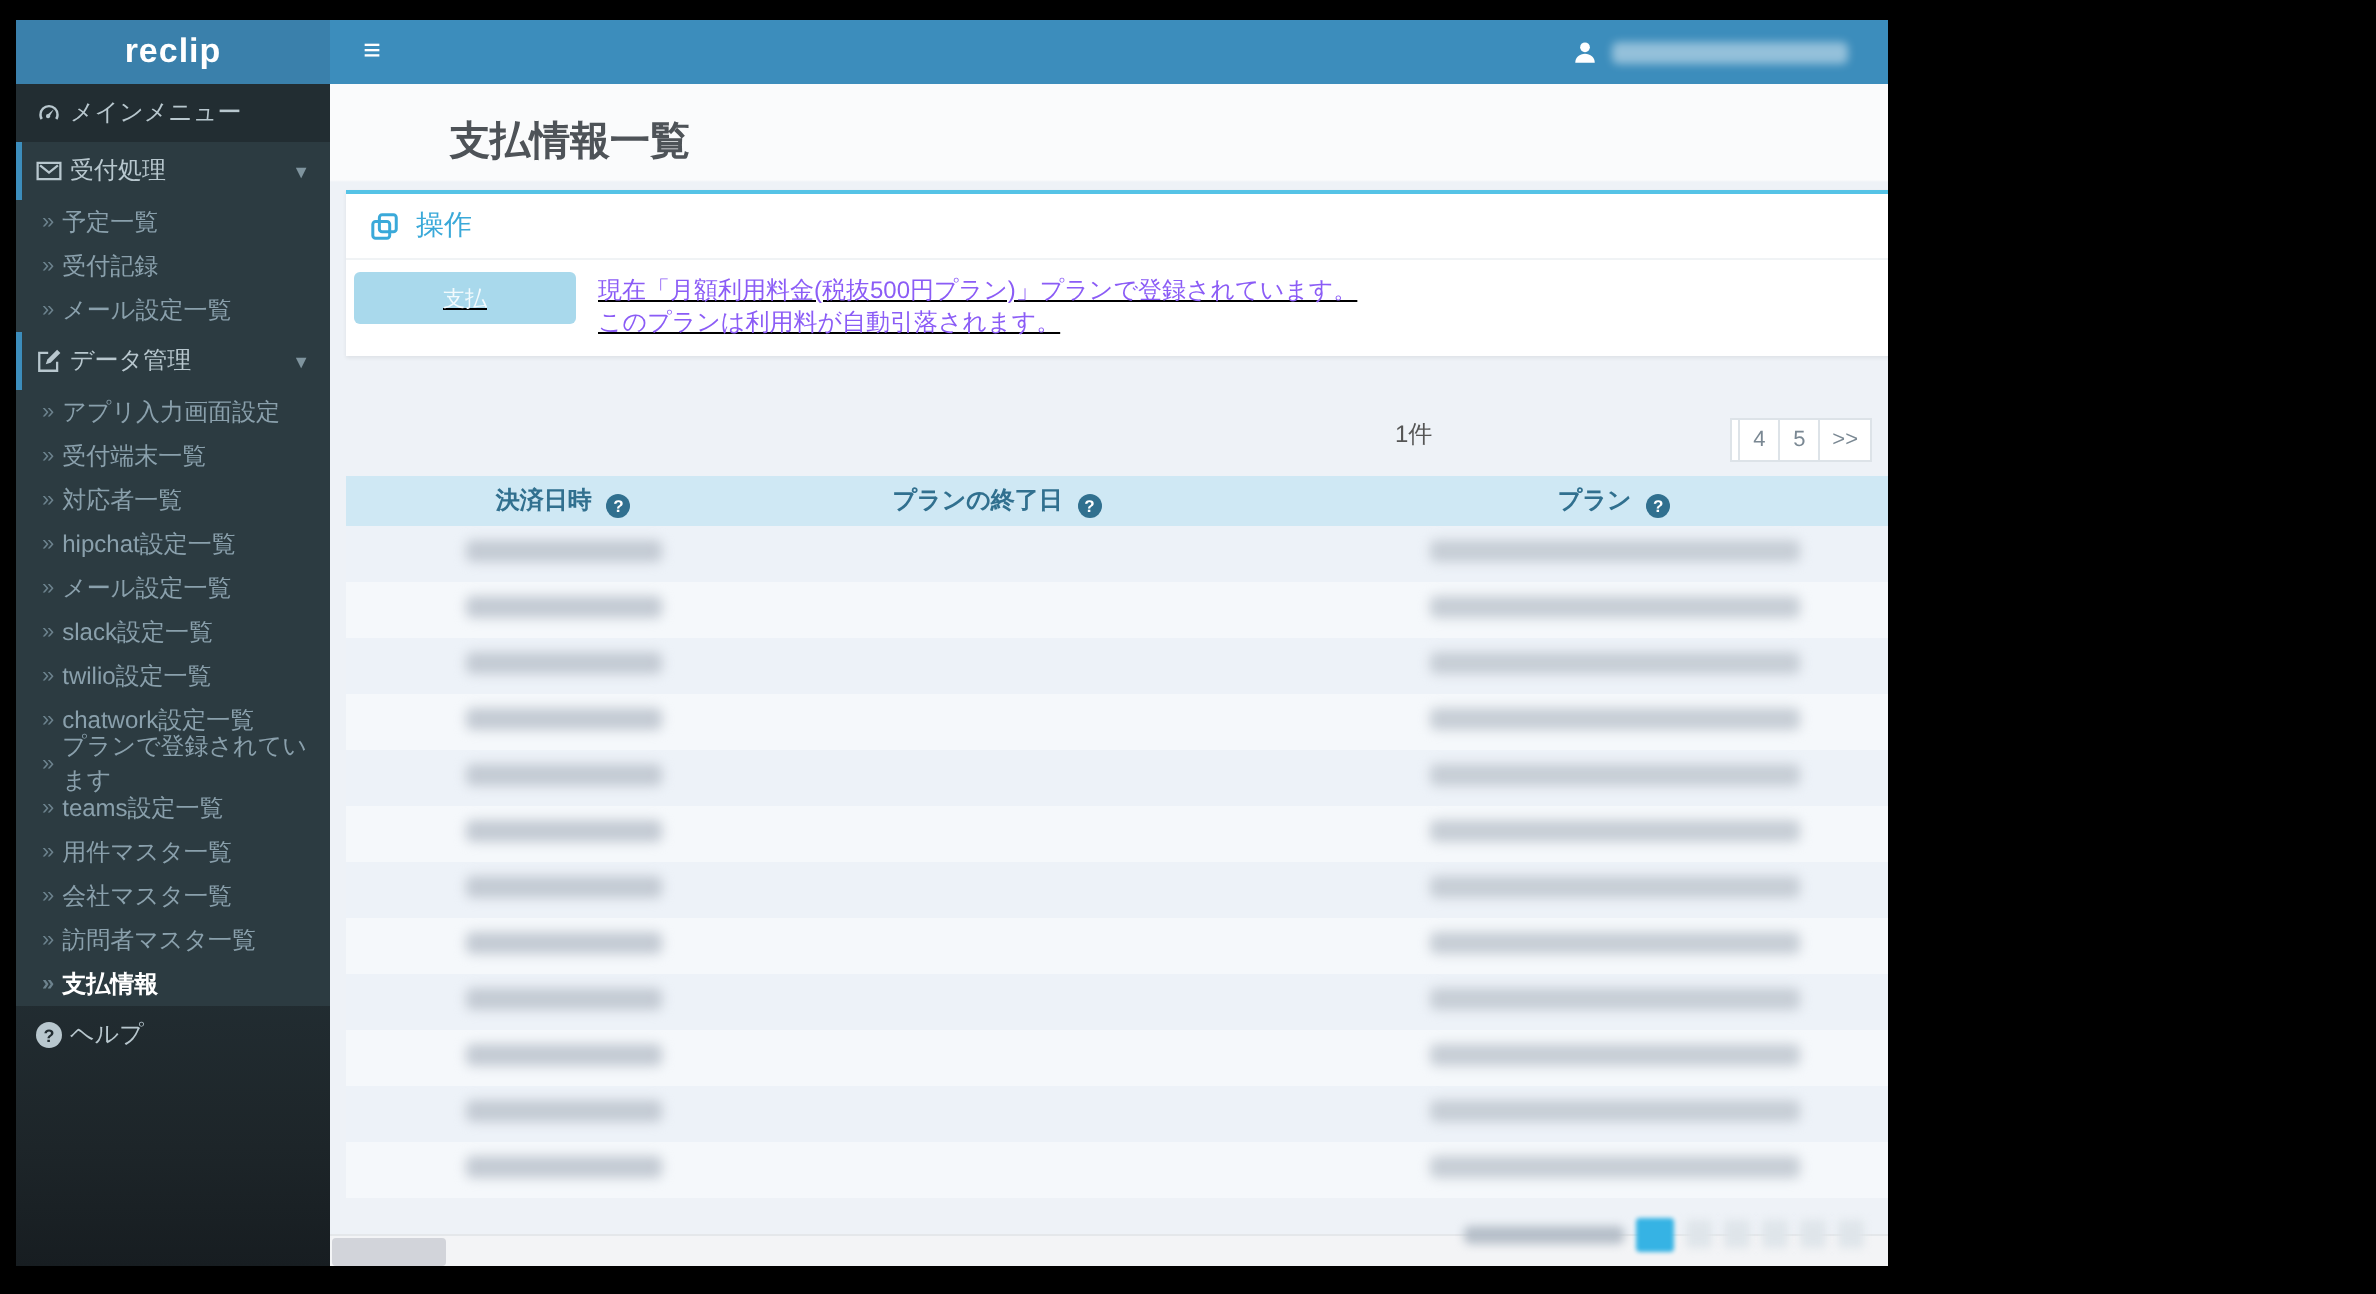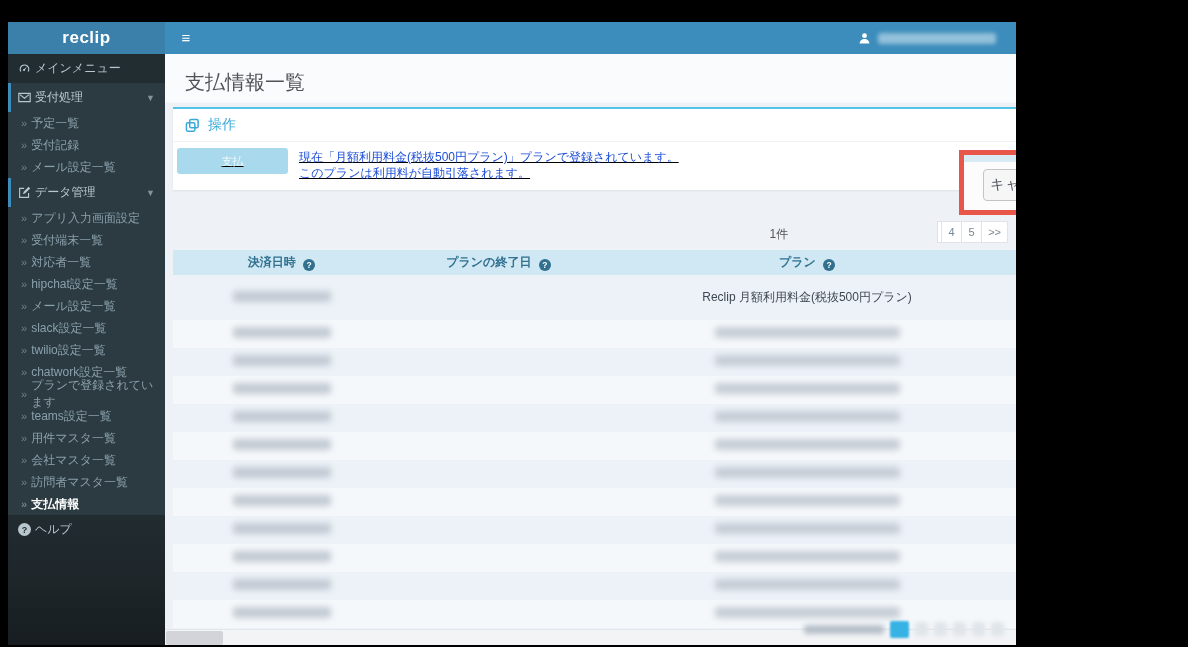--- a/index.html
+++ b/index.html
@@ -1,19 +1,19 @@
 <!DOCTYPE html>
 <html><head>
 <meta charset="utf-8">
 <style>
   * { box-sizing: border-box; margin: 0; padding: 0; }
   html,body { width: 1188px; height: 647px; }
   body { background:#000; position:relative; font-family:"Liberation Sans","DejaVu Sans",sans-serif; overflow:hidden; }
 
-  .app { position:absolute; left:8px; top:22px; width:1008px; height:623px; background:#eef2f7; overflow:hidden; }
+  .app { position:absolute; left:8px; top:10px; width:936px; height:623px; background:#eef2f7; overflow:hidden; }
 
   
   .topbar { position:absolute; left:0; top:0; right:0; height:32px; display:flex; z-index:4; }
   .logo { width:157px; height:32px; background:#3a80ab; color:#fff; font-size:17px; font-weight:bold;
           text-align:center; line-height:32px; letter-spacing:.5px; cursor:pointer; }
   .navbar { flex:1; background:#3c8dbc; display:flex; align-items:center; }
   .hamburger { width:42px; height:32px; color:#fff; font-size:15px; line-height:32px; text-align:center; cursor:pointer; }
   .user { margin-left:auto; display:flex; align-items:center; gap:7px; padding:0 20px; height:32px; cursor:pointer; }
   .user svg { width:13px; height:13px; fill:#fff; }
   .smudge { display:inline-block; border-radius:3px; }
@@ -29,30 +29,30 @@
   .s-sub .mark { color:#6c828d; font-size:11px; }
   .s-sub.active { color:#fff; font-weight:bold; }
   .s-row svg { width:13px; height:13px; fill:currentColor; flex:0 0 auto; }
   .chev { margin-left:auto; color:#7f949e; font-size:9px; }
   .qcircle { width:13px; height:13px; border-radius:50%; background:#b8c7ce; color:#222d32;
              font-size:9px; font-weight:bold; display:inline-flex; align-items:center; justify-content:center; flex:0 0 auto; }
 
   
   .content { position:absolute; left:157px; top:32px; right:0; bottom:0;
              background:linear-gradient(180deg,#fafbfc 0,#fafbfc 48px,#eef2f7 49px,#eef2f7 100%); }
-  h1.title { padding:15px 16px 11px 20px; font-size:20px; font-weight:normal; color:#4e5358; }
+  h1.title { padding:15px 16px 11px 20px; font-size:20px; font-weight:bold; color:#4e5358;margin-left:40px; }
 
   .panel { margin-left:8px; width:1007px; background:#fff; border-top:2px solid #55c3e6; box-shadow:0 1px 2px rgba(0,0,0,.07); }
   .panel-head { display:flex; align-items:center; gap:8px; padding:7px 12px; color:#3aa9d9; font-size:14px; border-bottom:1px solid #f0f3f5; }
   .panel-head svg { width:15px; height:15px; stroke:#3aa9d9; fill:none; stroke-width:1.6; }
   .panel-body { display:flex; align-items:flex-start; padding:6px 10px 9px 4px; gap:11px;text-decoration:underline; }
   .pay-btn { width:111px; height:26px; background:#a9d9ec; border:none; border-radius:3px; color:#f2fafd; font-size:11px; cursor:pointer; }
-  .panel-msg { font-size:12px; color:#1d4ed8; line-height:16px; padding-top:1px; }
-
-  .pagi-top { display:flex; align-items:flex-end; justify-content:flex-end; height:22px; margin:31px 8px 7px 8px; }
+  .panel-msg { font-size:12px; color:#8b5cf6; line-height:16px; padding-top:1px; }
+
+  .pagi-top { display:flex; align-items:flex-start; justify-content:flex-end; height:22px; margin:31px 8px 7px 8px; }
   .count { font-size:12px; color:#555; }
   .pagi-spacer { width:150px; }
   .pbtn { height:22px; min-width:21px; padding:0 6px; background:#fff; border:1px solid #dde3e8; color:#7a8893;
           font-size:11px; display:inline-flex; align-items:center; justify-content:center; margin-left:-1px; cursor:pointer; }
   .pbtn.sliver { min-width:5px; width:5px; padding:0; }
 
   table.data { margin-left:8px; width:1007px; border-collapse:collapse; font-size:12px; table-layout:fixed; }
   col.c1{width:217px} col.c2{width:217px} col.c3{width:400px} col.c4{width:173px}
   thead th { background:#cfe8f4; color:#31708f; height:25px; font-size:12px; font-weight:bold; }
   .help { display:inline-flex; width:12px; height:12px; border-radius:50%; background:#31708f; color:#fff;
@@ -245,26 +245,20 @@
         </colgroup>
       <thead>
           <tr id="thead-row">
             <th>決済日時 <span class="help">?</span></th>
             <th>プランの終了日 <span class="help">?</span></th>
             <th>プラン <span class="help">?</span></th>
             <th>-</th>
           </tr>
         </thead>
       <tbody id="tbody">
-          <tr class="row-first">
-            <td><span class="smudge sm-date"></span></td>
-            <td></td>
-            <td class="plan-text">Reclip 月額利用料金(税抜500円プラン)</td>
-            <td><button class="cancel-btn">キャンセル</button></td>
-          </tr>
           <tr class="row">
             <td><span class="smudge sm-date"></span></td>
             <td></td>
             <td><span class="smudge sm-plan"></span></td>
             <td></td>
           </tr>
           <tr class="row">
             <td><span class="smudge sm-date"></span></td>
             <td></td>
             <td><span class="smudge sm-plan"></span></td>

